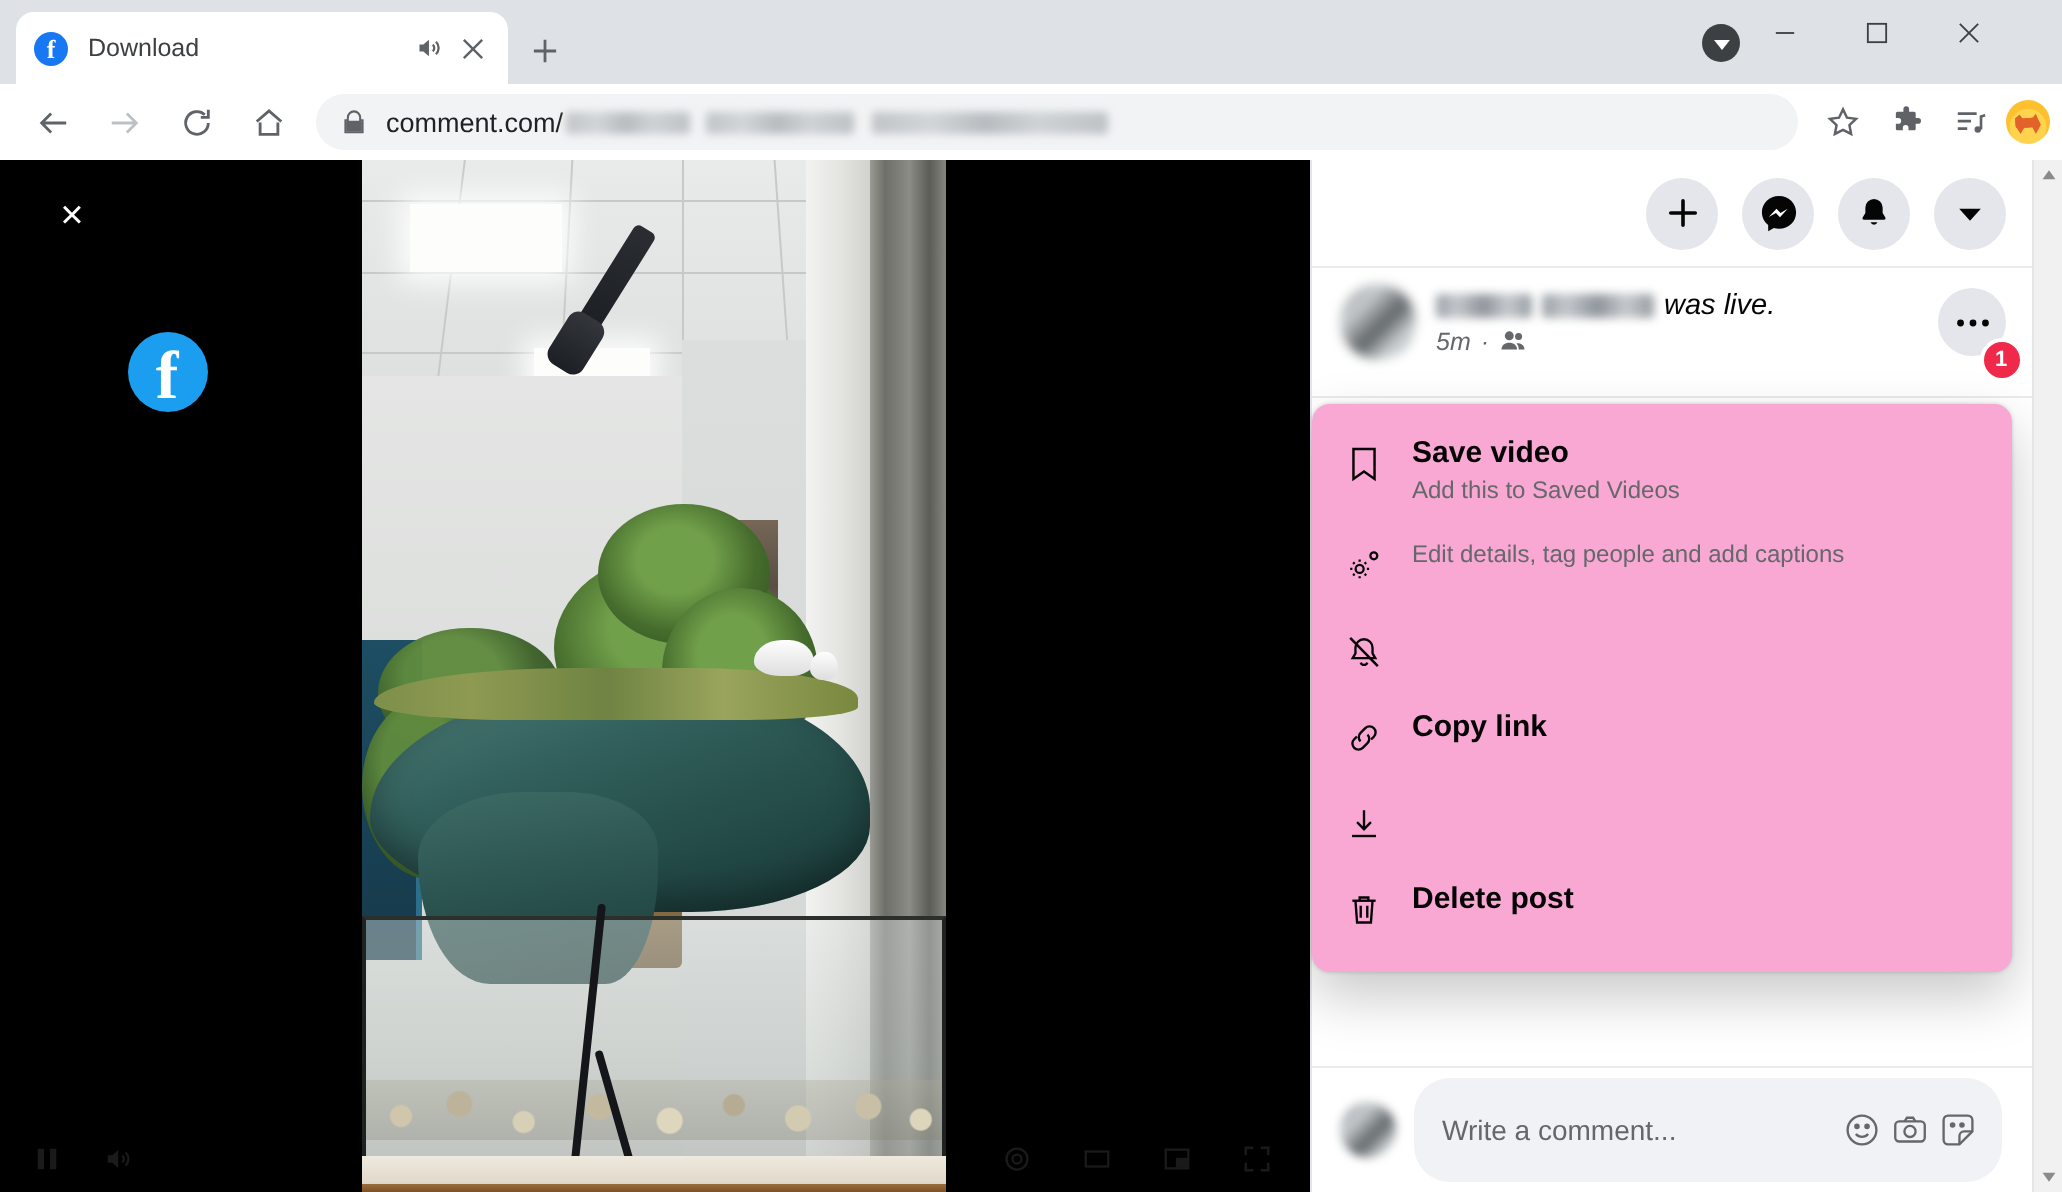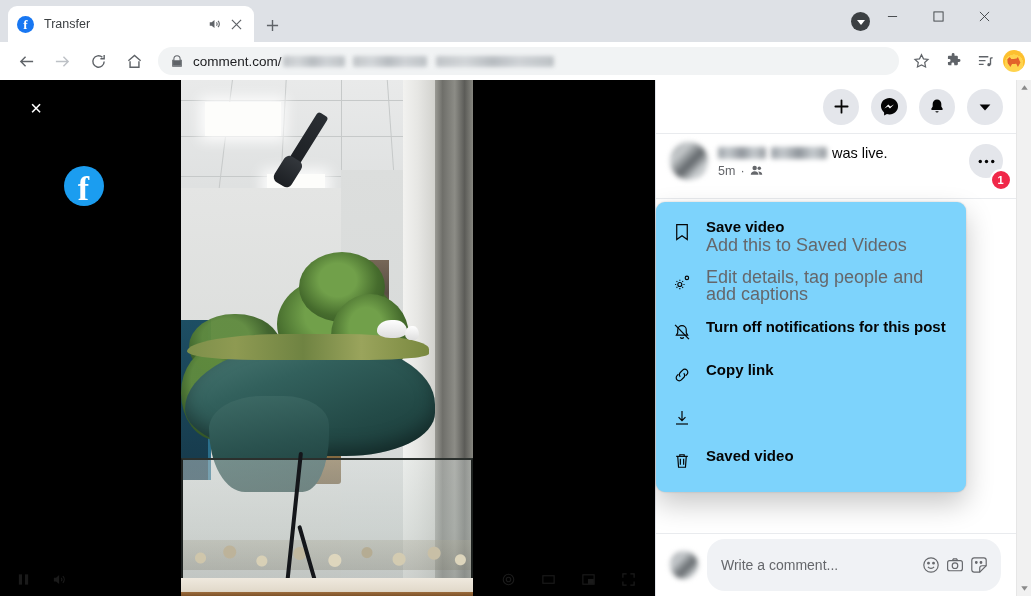--- a/index.html
+++ b/index.html
@@ -278,21 +278,21 @@
   }
   .post-head{
     position:absolute; left:0; top:55px; width:361px; height:52px;
     display:flex; align-items:center; padding:0 14px 0 14px;
   }
   .pfp{
     width:38px;height:38px;border-radius:50%; flex:0 0 auto;
     background:linear-gradient(135deg,#8f9396 0%,#c8ccce 28%,#5f6468 55%,#d3d7d9 78%,#6e7276 100%);
     filter:blur(2.6px);
   }
-  .post-meta{ flex:1 1 auto; margin-left:10px; min-width:0; }
+  .post-meta{ flex:1 1 auto; margin-left:10px; min-width:0;font-style:italic; }
   .pm-line1{ font-size:14.5px; color:#050505; display:flex; align-items:center; gap:0; white-space:nowrap;}
   .name-blur{
     display:inline-block; height:12px; border-radius:2px; margin-right:5px;
     background:linear-gradient(90deg,#9aa0a6 0%,#c3c8cc 22%,#8e949a 50%,#c6cbcf 75%,#959a9f 100%);
     filter:blur(2.4px);
   }
   .pm-line2{ font-size:12.5px; color:#65676b; margin-top:3px; display:flex; align-items:center; gap:5px;}
   .dots-btn{
     width:34px;height:34px;border-radius:50%; background:#e4e6eb;
     display:flex;align-items:center;justify-content:center; flex:0 0 auto;
@@ -300,39 +300,39 @@
   }
   .badge{
     position:absolute; border-radius:50%; background:#f02849; color:#fff;
     font-size:11px; font-weight:bold; display:flex;align-items:center;justify-content:center;
     border:2px solid #fff; font-family:"Liberation Sans", sans-serif;
   }
   .badge-1{ width:22px;height:22px; right:-9px; bottom:-13px; }
 
   
   .menu{
-    position:absolute; left:0px; top:122px; width:310px;
-    background:#7dd3fc; border-radius:9px;
+    position:absolute; left:0px; top:122px; width:350px;
+    background:#f9a8d4; border-radius:9px;
     box-shadow:0 0 2px rgba(0,0,0,.18), 0 12px 28px rgba(0,0,0,.22);
     padding:8px 0 10px 0;
   }
   .mi{
     display:flex; align-items:flex-start; padding:7px 10px 7px 12px;
     cursor:default;
   }
   .mi-ico{
     width:28px;height:28px; flex:0 0 auto; margin-top:1px;
     display:flex;align-items:center;justify-content:center; color:#050505;
   }
   .mi-txt{ margin-left:10px; min-width:0; }
   .mi-title{
     font-size:15px; color:#050505; font-weight:bold; line-height:19px;
     display:flex; align-items:center; gap:8px;
   }
-  .mi-sub{ font-size:18px; color:#65676b; line-height:17px; margin-top:1px; }
+  .mi-sub{ font-size:12px; color:#65676b; line-height:17px; margin-top:1px; }
   .badge-2{ position:static; width:20px;height:20px; border:none; font-size:12px; }
 
   
   .commentbar{
     position:absolute; left:0; bottom:0; width:361px; height:62px;
     display:flex; align-items:center; padding:0 16px 0 14px;
     background:#fff;
   }
   .c-pfp{
     width:28px;height:28px;border-radius:50%; flex:0 0 auto;
@@ -363,21 +363,21 @@
   svg{ display:block; }
 </style>
 </head>
 <body>
 
 <div class="app">
 
   <div class="chrome-tabstrip">
     <div class="tab">
       <div class="tab-favicon">f</div>
-      <div class="tab-title">Transfer</div>
+      <div class="tab-title">Download</div>
       <div class="tab-audio">
         <svg width="14" height="14" viewBox="0 0 16 16" fill="none" stroke="#5f6368" stroke-width="1.3">
           <path d="M2 6h2.2L7.4 3.3v9.4L4.2 10H2z" fill="#5f6368" stroke="none"></path>
           <path d="M9.6 6.1a2.6 2.6 0 010 3.8"></path>
           <path d="M11.4 4.4a5 5 0 010 7.2"></path>
         </svg>
       </div>
       <div class="tab-close">
         <svg width="11" height="11" viewBox="0 0 12 12" stroke="#5f6368" stroke-width="1.3">
           <path d="M1 1l10 10M11 1L1 11"></path>
@@ -669,25 +669,20 @@
         </div>
 
         <div class="mi">
           <div class="mi-ico">
             <svg width="20" height="20" viewBox="0 0 22 22" fill="none" stroke="#050505" stroke-width="1.3">
               <path d="M6.3 8.7a4.7 4.7 0 019.4 0v3.1l1.5 2.6H4.8l1.5-2.6z"></path>
               <path d="M9.2 16.8a1.9 1.9 0 003.6 0"></path>
               <path d="M3.4 3.2l15.2 15.6" stroke-width="1.4"></path>
               </svg>
           </div>
-          <div class="mi-txt">
-            <div class="mi-title">
-                <span>Turn off notifications for this post</span>
-              </div>
-          </div>
         </div>
 
         <div class="mi">
           <div class="mi-ico">
             <svg width="20" height="20" viewBox="0 0 22 22" fill="none" stroke="#050505" stroke-width="1.3">
               <path d="M9.1 12.9a3.3 3.3 0 010-4.7l2.6-2.6a3.3 3.3 0 114.7 4.7l-1.5 1.5"></path>
               <path d="M12.9 9.1a3.3 3.3 0 010 4.7l-2.6 2.6a3.3 3.3 0 11-4.7-4.7l1.5-1.5"></path>
               </svg>
           </div>
           <div class="mi-txt">
@@ -711,21 +706,21 @@
           <div class="mi-ico">
             <svg width="20" height="20" viewBox="0 0 22 22" fill="none" stroke="#050505" stroke-width="1.3">
               <path d="M4.6 5.9h12.8"></path>
                 <path d="M8.6 5.9V4.1h4.8v1.8"></path>
               <path d="M6.3 5.9l.9 12h7.6l.9-12"></path>
               <path d="M9.2 8.6v6.6M12.8 8.6v6.6"></path>
               </svg>
           </div>
           <div class="mi-txt">
             <div class="mi-title">
-                <span>Saved video</span>
+                <span>Delete post</span>
               </div>
           </div>
         </div>
       </div>
 
       <div class="divider2"></div>
 
       <div class="commentbar">
         <div class="c-pfp"></div>
         <div class="c-box">

